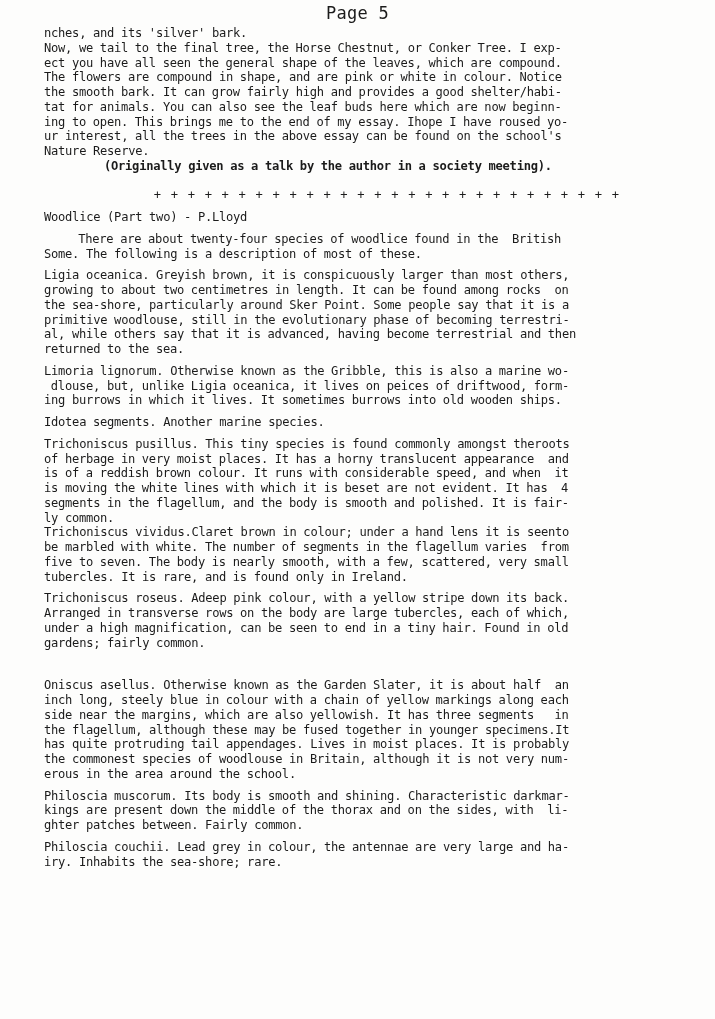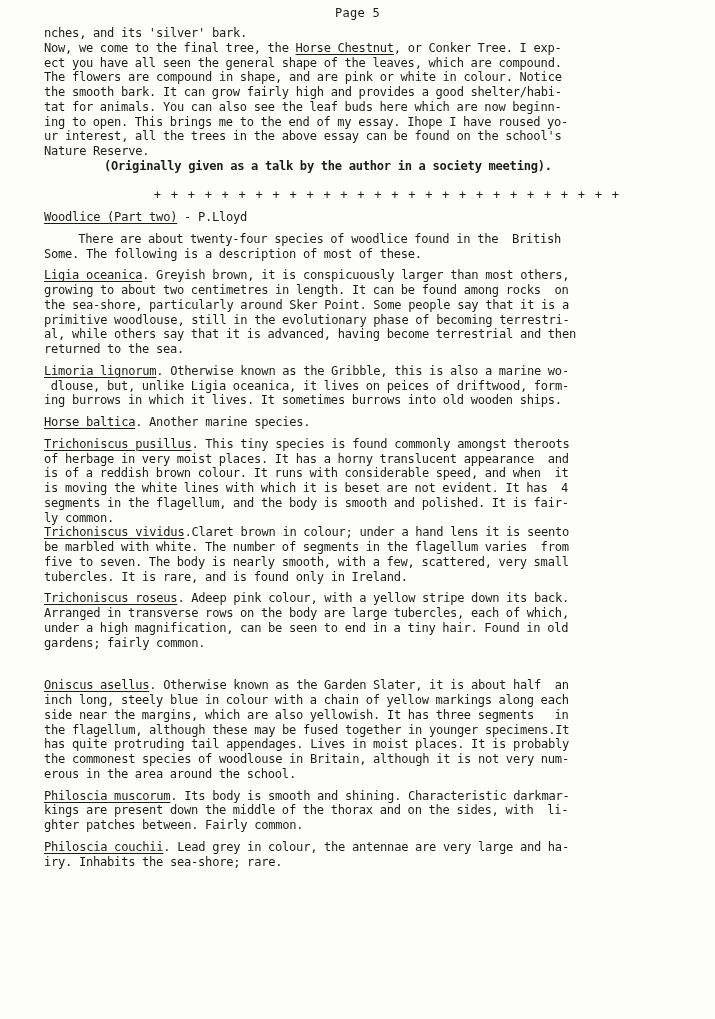--- a/index.html
+++ b/index.html
@@ -14,21 +14,21 @@
     background: #fdfdfc;
     overflow: hidden;
     font-family: "DejaVu Sans Mono", "Liberation Mono", monospace;
     font-size: 12.1px;
     line-height: 14.75px;
     color: #1b1b1b;
     letter-spacing: -0.25px;
   }
   .page-header {
     text-align: center;
-    font-size: 12px;
+    font-size: 17px;
     line-height: 20px;
     padding-top: 3px;
     letter-spacing: 0.3px;
   }
   .body-col {
     position: absolute;
     left: 44px;
     top: 26px;
     width: 676px;
   }
@@ -40,40 +40,39 @@
   .gap { height: 14.75px; }
   .gap-sm { height: 7px; }
   .divider {
     text-align: center;
     letter-spacing: 1.2px;
     padding-left: 10px;
     margin: 0;
     white-space: pre;
   }
   .u {
-    text-decoration: underline;
     text-decoration-thickness: 1px;
     text-underline-offset: 2px;
   }
   .center-ind { padding-left: 60px; font-weight: bold; }
 </style>
 </head>
 <body>
 
 <div class="page">
 
   <div class="page-header">
     <span>Page 5</span>
   </div>
 
   <div class="body-col">
 
     <p class="para"><span>nches, and its 'silver' bark.</span></p>
 
-    <p class="para"><span>Now, we come to the final tree, the </span><span class="u">Horse Chestnut</span><span>, or Conker Tree. I exp-
+    <p class="para"><span>Now, we tail to the final tree, the </span><span class="u">Horse Chestnut</span><span>, or Conker Tree. I exp-
 ect you have all seen the general shape of the leaves, which are compound.
 The flowers are compound in shape, and are pink or white in colour. Notice
 the smooth bark. It can grow fairly high and provides a good shelter/habi-
 tat for animals. You can also see the leaf buds here which are now beginn-
 ing to open. This brings me to the end of my essay. Ihope I have roused yo-
 ur interest, all the trees in the above essay can be found on the school's
 Nature Reserve.</span></p>
 
     <p class="para center-ind">(Originally given as a talk by the author in a society meeting).</p>
 
@@ -100,21 +99,21 @@
 primitive woodlouse, still in the evolutionary phase of becoming terrestri-
 al, while others say that it is advanced, having become terrestrial and then
 returned to the sea.</span></p>
       <div class="gap-sm"></div>
 
       <p class="para"><span class="u">Limoria lignorum</span><span>. Otherwise known as the Gribble, this is also a marine wo-
  dlouse, but, unlike Ligia oceanica, it lives on peices of driftwood, form-
 ing burrows in which it lives. It sometimes burrows into old wooden ships.</span></p>
       <div class="gap-sm"></div>
 
-      <p class="para"><span class="u">Horse baltica</span><span>. Another marine species.</span></p>
+      <p class="para"><span class="u">Idotea segments</span><span>. Another marine species.</span></p>
       <div class="gap-sm"></div>
 
       <p class="para"><span class="u">Trichoniscus pusillus</span><span>. This tiny species is found commonly amongst theroots
 of herbage in very moist places. It has a horny translucent appearance  and
 is of a reddish brown colour. It runs with considerable speed, and when  it
 is moving the white lines with which it is beset are not evident. It has  4
 segments in the flagellum, and the body is smooth and polished. It is fair-
 ly common.</span></p>
 
       <p class="para"><span class="u">Trichoniscus vividus</span><span>.Claret brown in colour; under a hand lens it is seento

